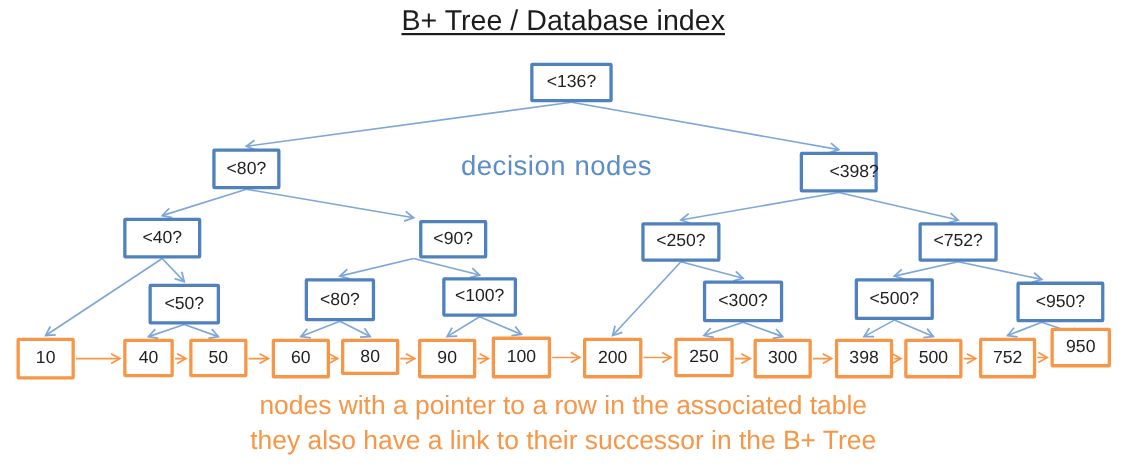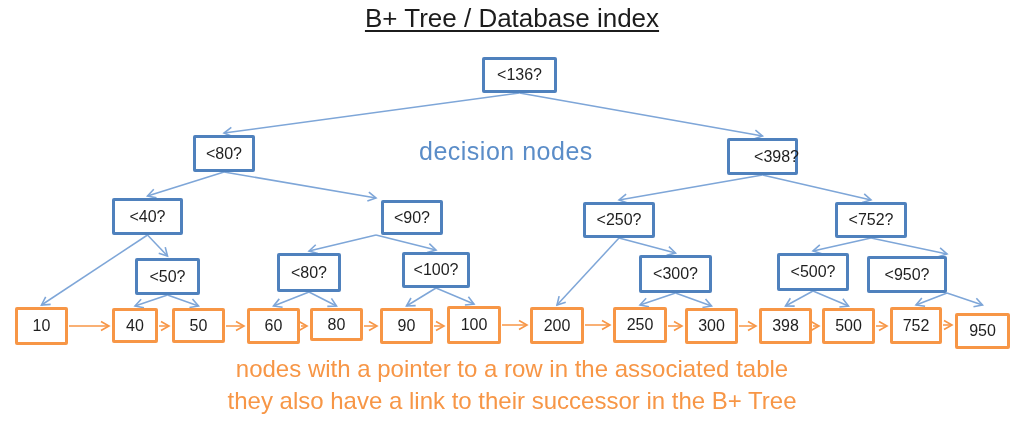--- a/index.html
+++ b/index.html
@@ -99,33 +99,33 @@
       <div class="node decision" style="left: 727px; top: 138px; width: 71px; height: 37px; color: rgb(31, 31, 31); padding-left: 28px;">&lt;398?</div>
       <div class="node decision" style="left: 112px; top: 198px; width: 71px; height: 37px; color: rgb(31, 31, 31);">&lt;40?</div>
       <div class="node decision" style="left: 345px; top: 200px; width: 62px; height: 35px; color: rgb(31, 31, 31); margin-left: 36px;">&lt;90?</div>
       <div class="node decision" style="left: 583px; top: 202px; width: 72px; height: 36px; color: rgb(31, 31, 31);">&lt;250?</div>
       <div class="node decision" style="left: 835px; top: 202px; width: 72px; height: 36px; color: rgb(31, 31, 31);">&lt;752?</div>
       <div class="node decision" style="left: 135px; top: 258px; width: 65px; height: 37px; color: rgb(31, 31, 31);">&lt;50?</div>
       <div class="node decision" style="left: 277px; top: 253px; width: 64px; height: 39px; color: rgb(31, 31, 31);">&lt;80?</div>
       <div class="node decision" style="left: 402px; top: 252px; width: 68px; height: 36px; color: rgb(31, 31, 31);">&lt;100?</div>
       <div class="node decision" style="left: 639px; top: 255px; width: 73px; height: 38px; color: rgb(31, 31, 31);">&lt;300?</div>
       <div class="node decision" style="left: 777px; top: 253px; width: 72px; height: 38px; color: rgb(31, 31, 31);">&lt;500?</div>
-      <div class="node decision" style="left: 867px; top: 256px; width: 80px; height: 37px; color: rgb(31, 31, 31);">&lt;950?</div>
+      <div class="node decision" style="left: 924px; top: 256px; width: 80px; height: 37px; color: rgb(31, 31, 31);">&lt;950?</div>
       <div class="node leaf" style="left: 15px; top: 307px; width: 53px; height: 38px; color: rgb(31, 31, 31);">10</div>
       <div class="node leaf" style="left: 112px; top: 308px; width: 46px; height: 35px; color: rgb(31, 31, 31);">40</div>
       <div class="node leaf" style="left: 172px; top: 308px; width: 53px; height: 35px; color: rgb(31, 31, 31);">50</div>
       <div class="node leaf" style="left: 247px; top: 308px; width: 53px; height: 36px; color: rgb(31, 31, 31);">60</div>
       <div class="node leaf" style="left: 310px; top: 308px; width: 53px; height: 33px; color: rgb(31, 31, 31);">80</div>
       <div class="node leaf" style="left: 380px; top: 308px; width: 53px; height: 36px; color: rgb(31, 31, 31);">90</div>
       <div class="node leaf" style="left: 447px; top: 306px; width: 54px; height: 38px; color: rgb(31, 31, 31);">100</div>
       <div class="node leaf" style="left: 530px; top: 307px; width: 54px; height: 37px; color: rgb(31, 31, 31);">200</div>
       <div class="node leaf" style="left: 613px; top: 307px; width: 54px; height: 36px; color: rgb(31, 31, 31);">250</div>
       <div class="node leaf" style="left: 685px; top: 308px; width: 53px; height: 36px; color: rgb(31, 31, 31);">300</div>
       <div class="node leaf" style="left: 759px; top: 308px; width: 53px; height: 36px; color: rgb(31, 31, 31);">398</div>
       <div class="node leaf" style="left: 822px; top: 308px; width: 53px; height: 36px; color: rgb(31, 31, 31);">500</div>
       <div class="node leaf" style="left: 890px; top: 307px; width: 52px; height: 37px; color: rgb(31, 31, 31);">752</div>
-      <div class="node leaf" style="left: 955px; top: 313px; width: 55px; height: 36px; color: rgb(31, 31, 31);">950</div>
+      <div class="node leaf" style="left: 955px; top: 298px; width: 55px; height: 36px; color: rgb(31, 31, 31);">950</div>
     </div>
 
   <div class="dlabel">decision nodes</div>
   <div class="cap cap1">nodes with a pointer to a row in the associated table</div>
   <div class="cap cap2">they also have a link to their successor in the B+ Tree</div>
 </div>
 
 </body></html>

